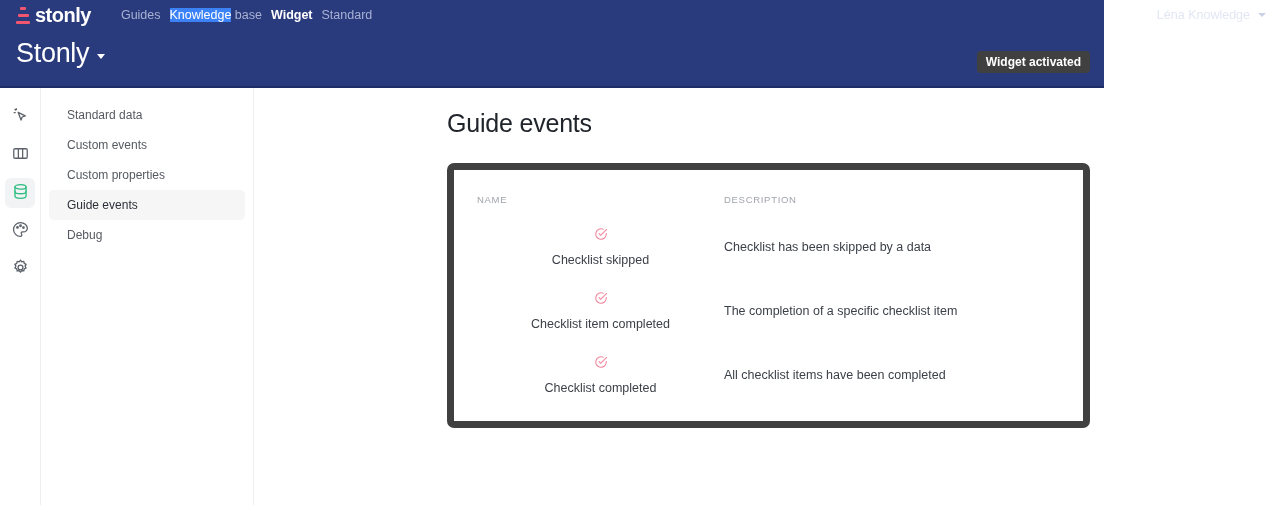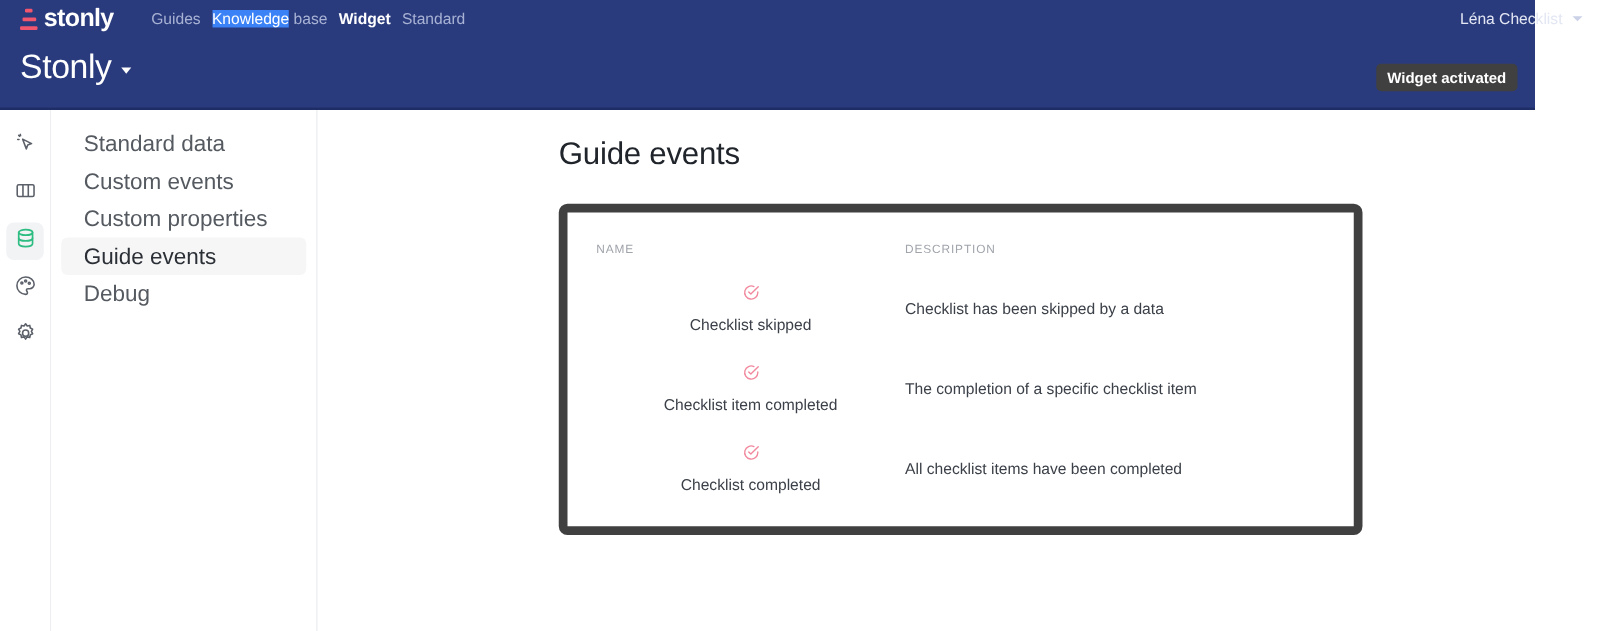--- a/index.html
+++ b/index.html
@@ -9,21 +9,21 @@
     overflow: hidden;
     background: #ffffff;
     font-family: "Liberation Sans", sans-serif;
     -webkit-font-smoothing: antialiased;
   }
 
   
   .topbar {
     position: absolute;
     top: 0; left: 0;
-    width: 1228px;
+    width: 1104px;
     height: 88px;
     background: #2a3b7d;
     border-bottom: 2px solid #1e2d66;
   }
   .navrow {
     position: absolute;
     top: 0; left: 0;
     width: 1280px;
     height: 30px;
     display: flex;
@@ -164,21 +164,21 @@
     background: #ffffff;
     border-right: 1px solid #eceef1;
     padding-top: 12px;
   }
   .side-item {
     margin: 0 8px;
     height: 30px;
     display: flex;
     align-items: center;
     padding-left: 18px;
-    font-size: 18px;
+    font-size: 12px;
     color: #555a61;
     border-radius: 5px;
     cursor: pointer;
     margin-bottom: 0;
   }
   .side-item + .side-item { margin-top: 0; }
   .side-item.active { background: #f6f6f7; color: #2b2f36; }
 
   
   .main {
@@ -248,21 +248,21 @@
     </div>
 
     <div class="navlinks">
       <a class="navlink">Guides</a>
       <a class="navlink"><span class="sel">Knowledge</span><span> base</span></a>
       <a class="navlink bold">Widget</a>
       <a class="navlink">Standard</a>
     </div>
 
     <div class="user-menu">
-      <span class="user-name">Léna Checklist</span>
+      <span class="user-name">Léna Knowledge</span>
       <span class="caret-sm"></span>
     </div>
   </div>
 
   <div class="apptitle-row">
     <span class="apptitle">Stonly</span>
     <span class="caret-tiny"></span>
   </div>
 
   <div class="badge">Widget activated</div>

